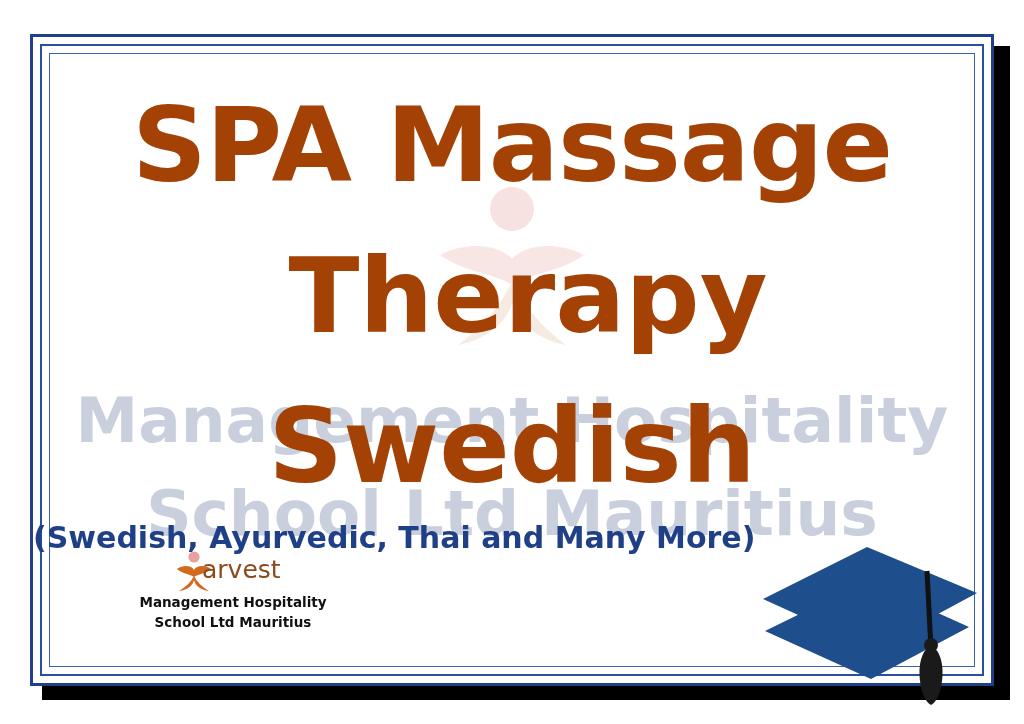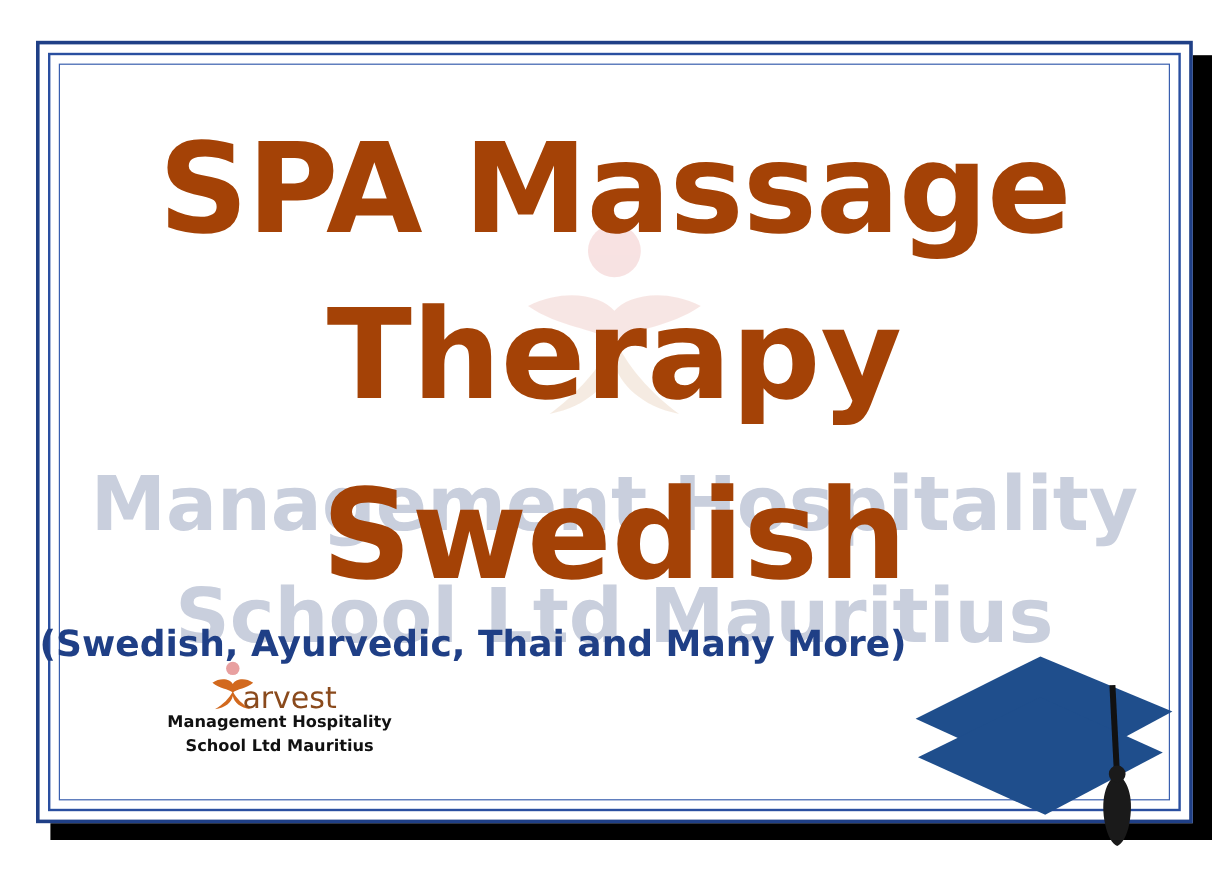--- a/index.html
+++ b/index.html
@@ -104,27 +104,28 @@
     left: 0;
     width: 100%;
     text-align: center;
     color: #a44206;
     font-family: "DejaVu Sans", sans-serif;
     font-weight: bold;
     line-height: 1.0;
     white-space: nowrap;
   }
   .line-1 {
-    top: 68px;
+    top: 56px;
     font-size: 104px;
     letter-spacing: -1px;
   }
   .line-2 {
     top: 207px;
     font-size: 104px;
+    padding-left: 16px;
   }
   .line-3 {
     top: 357px;
     font-size: 104px;
   }
   .subtitle {
     position: absolute;
     left: 0;
     width: 100%;
     top: 483px;
@@ -146,21 +147,21 @@
   }
   .brand-mark {
     position: relative;
     height: 42px;
     width: 130px;
     margin: 0 auto;
   }
   .brand-wordmark {
     position: absolute;
     left: 34px;
-    top: 18px;
+    top: 6px;
     font-family: "DejaVu Sans", sans-serif;
     font-size: 25px;
     color: #8a4a1c;
     letter-spacing: 0px;
   }
   .brand-sub {
     margin-top: 2px;
     font-family: "DejaVu Sans", sans-serif;
     font-weight: bold;
     font-size: 13.5px;

